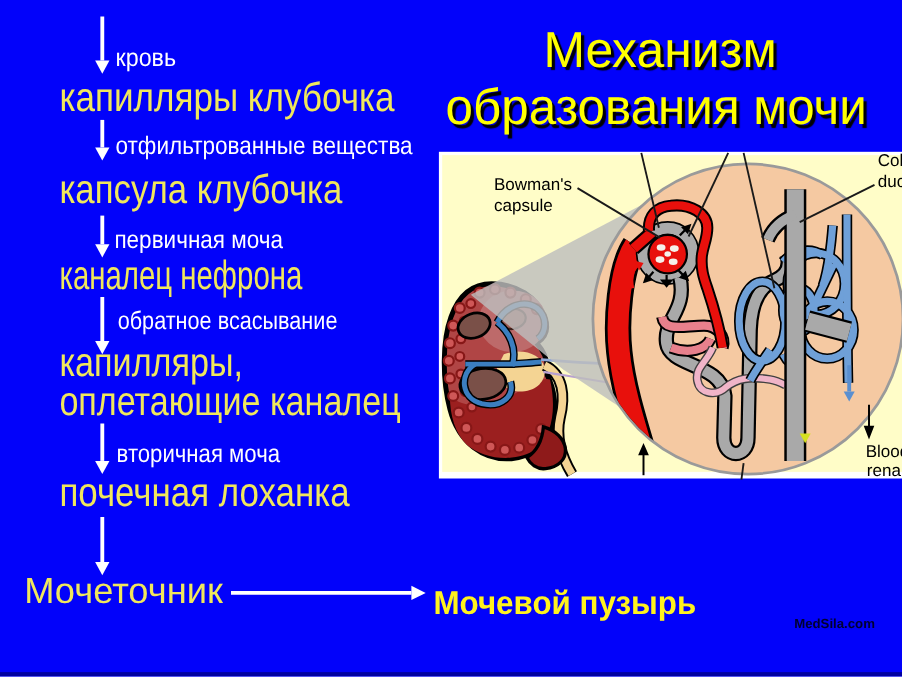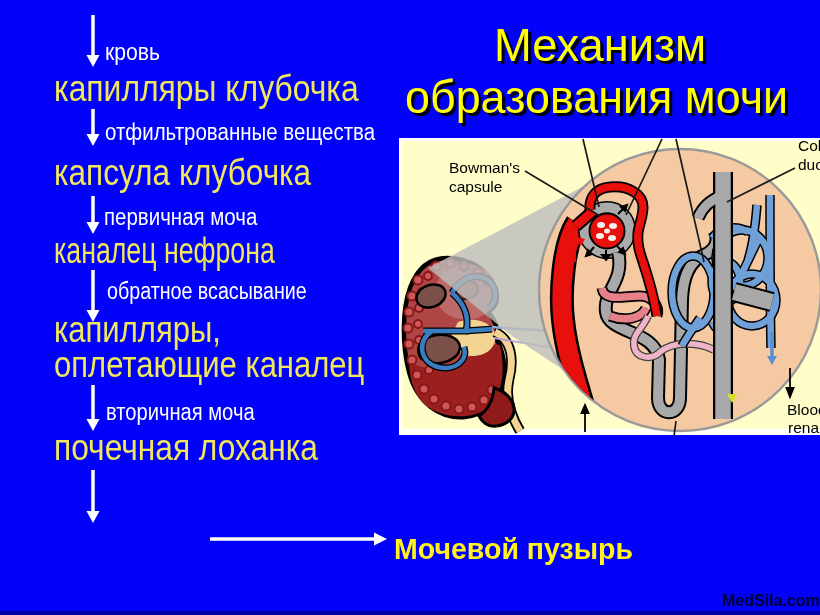--- a/index.html
+++ b/index.html
@@ -214,19 +214,20 @@
 <div class="y" style="left:54px;top:68px;transform:scaleX(0.861);transform-origin:0 0;">капилляры клубочка</div>
 <div class="w" style="left:105px;top:119px;transform:scaleX(0.891);transform-origin:0 0;">отфильтрованные вещества</div>
 <div class="y" style="left:54px;top:152px;transform:scaleX(0.854);transform-origin:0 0;">капсула клубочка</div>
 <div class="w" style="left:104px;top:204px;transform:scaleX(0.890);transform-origin:0 0;">первичная моча</div>
 <div class="y" style="left:54px;top:230px;transform:scaleX(0.722);transform-origin:0 0;">каналец нефрона</div>
 <div class="w" style="left:107px;top:278px;transform:scaleX(0.855);transform-origin:0 0;">обратное всасывание</div>
 <div class="y" style="left:54px;top:309px;transform:scaleX(0.839);transform-origin:0 0;">капилляры,</div>
 <div class="y" style="left:54px;top:344px;transform:scaleX(0.838);transform-origin:0 0;">оплетающие каналец</div>
 <div class="w" style="left:106px;top:399px;transform:scaleX(0.876);transform-origin:0 0;">вторичная моча</div>
 <div class="y" style="left:54px;top:427px;transform:scaleX(0.857);transform-origin:0 0;">почечная лоханка</div>
+<div class="y" style="left:22px;top:518px;font-size:33px;">Мочеточник</div>
 <div style="position:absolute;left:394px;top:532px;color:#fff21e;font-size:30px;font-weight:bold;white-space:nowrap;transform:scaleX(0.95);transform-origin:0 0;">Мочевой пузырь</div>
 
 <div class="t" style="left:494px;top:18px;transform:scaleX(0.985);transform-origin:0 0;">Механизм</div>
 <div class="t" style="left:405px;top:70px;transform:scaleX(0.975);transform-origin:0 0;">образования мочи</div>
-<div style="position:absolute;left:722px;top:592px;color:#000030;font-size:16px;font-weight:bold;white-space:nowrap;">MedSila.com</div>
+<div style="position:absolute;left:722px;top:560px;color:#000030;font-size:12px;font-weight:bold;white-space:nowrap;">MedSila.com</div>
 <div style="position:absolute;left:0;top:611px;width:820px;height:4px;background:#0000a0;"></div>
 </div>
 
 </body></html>

